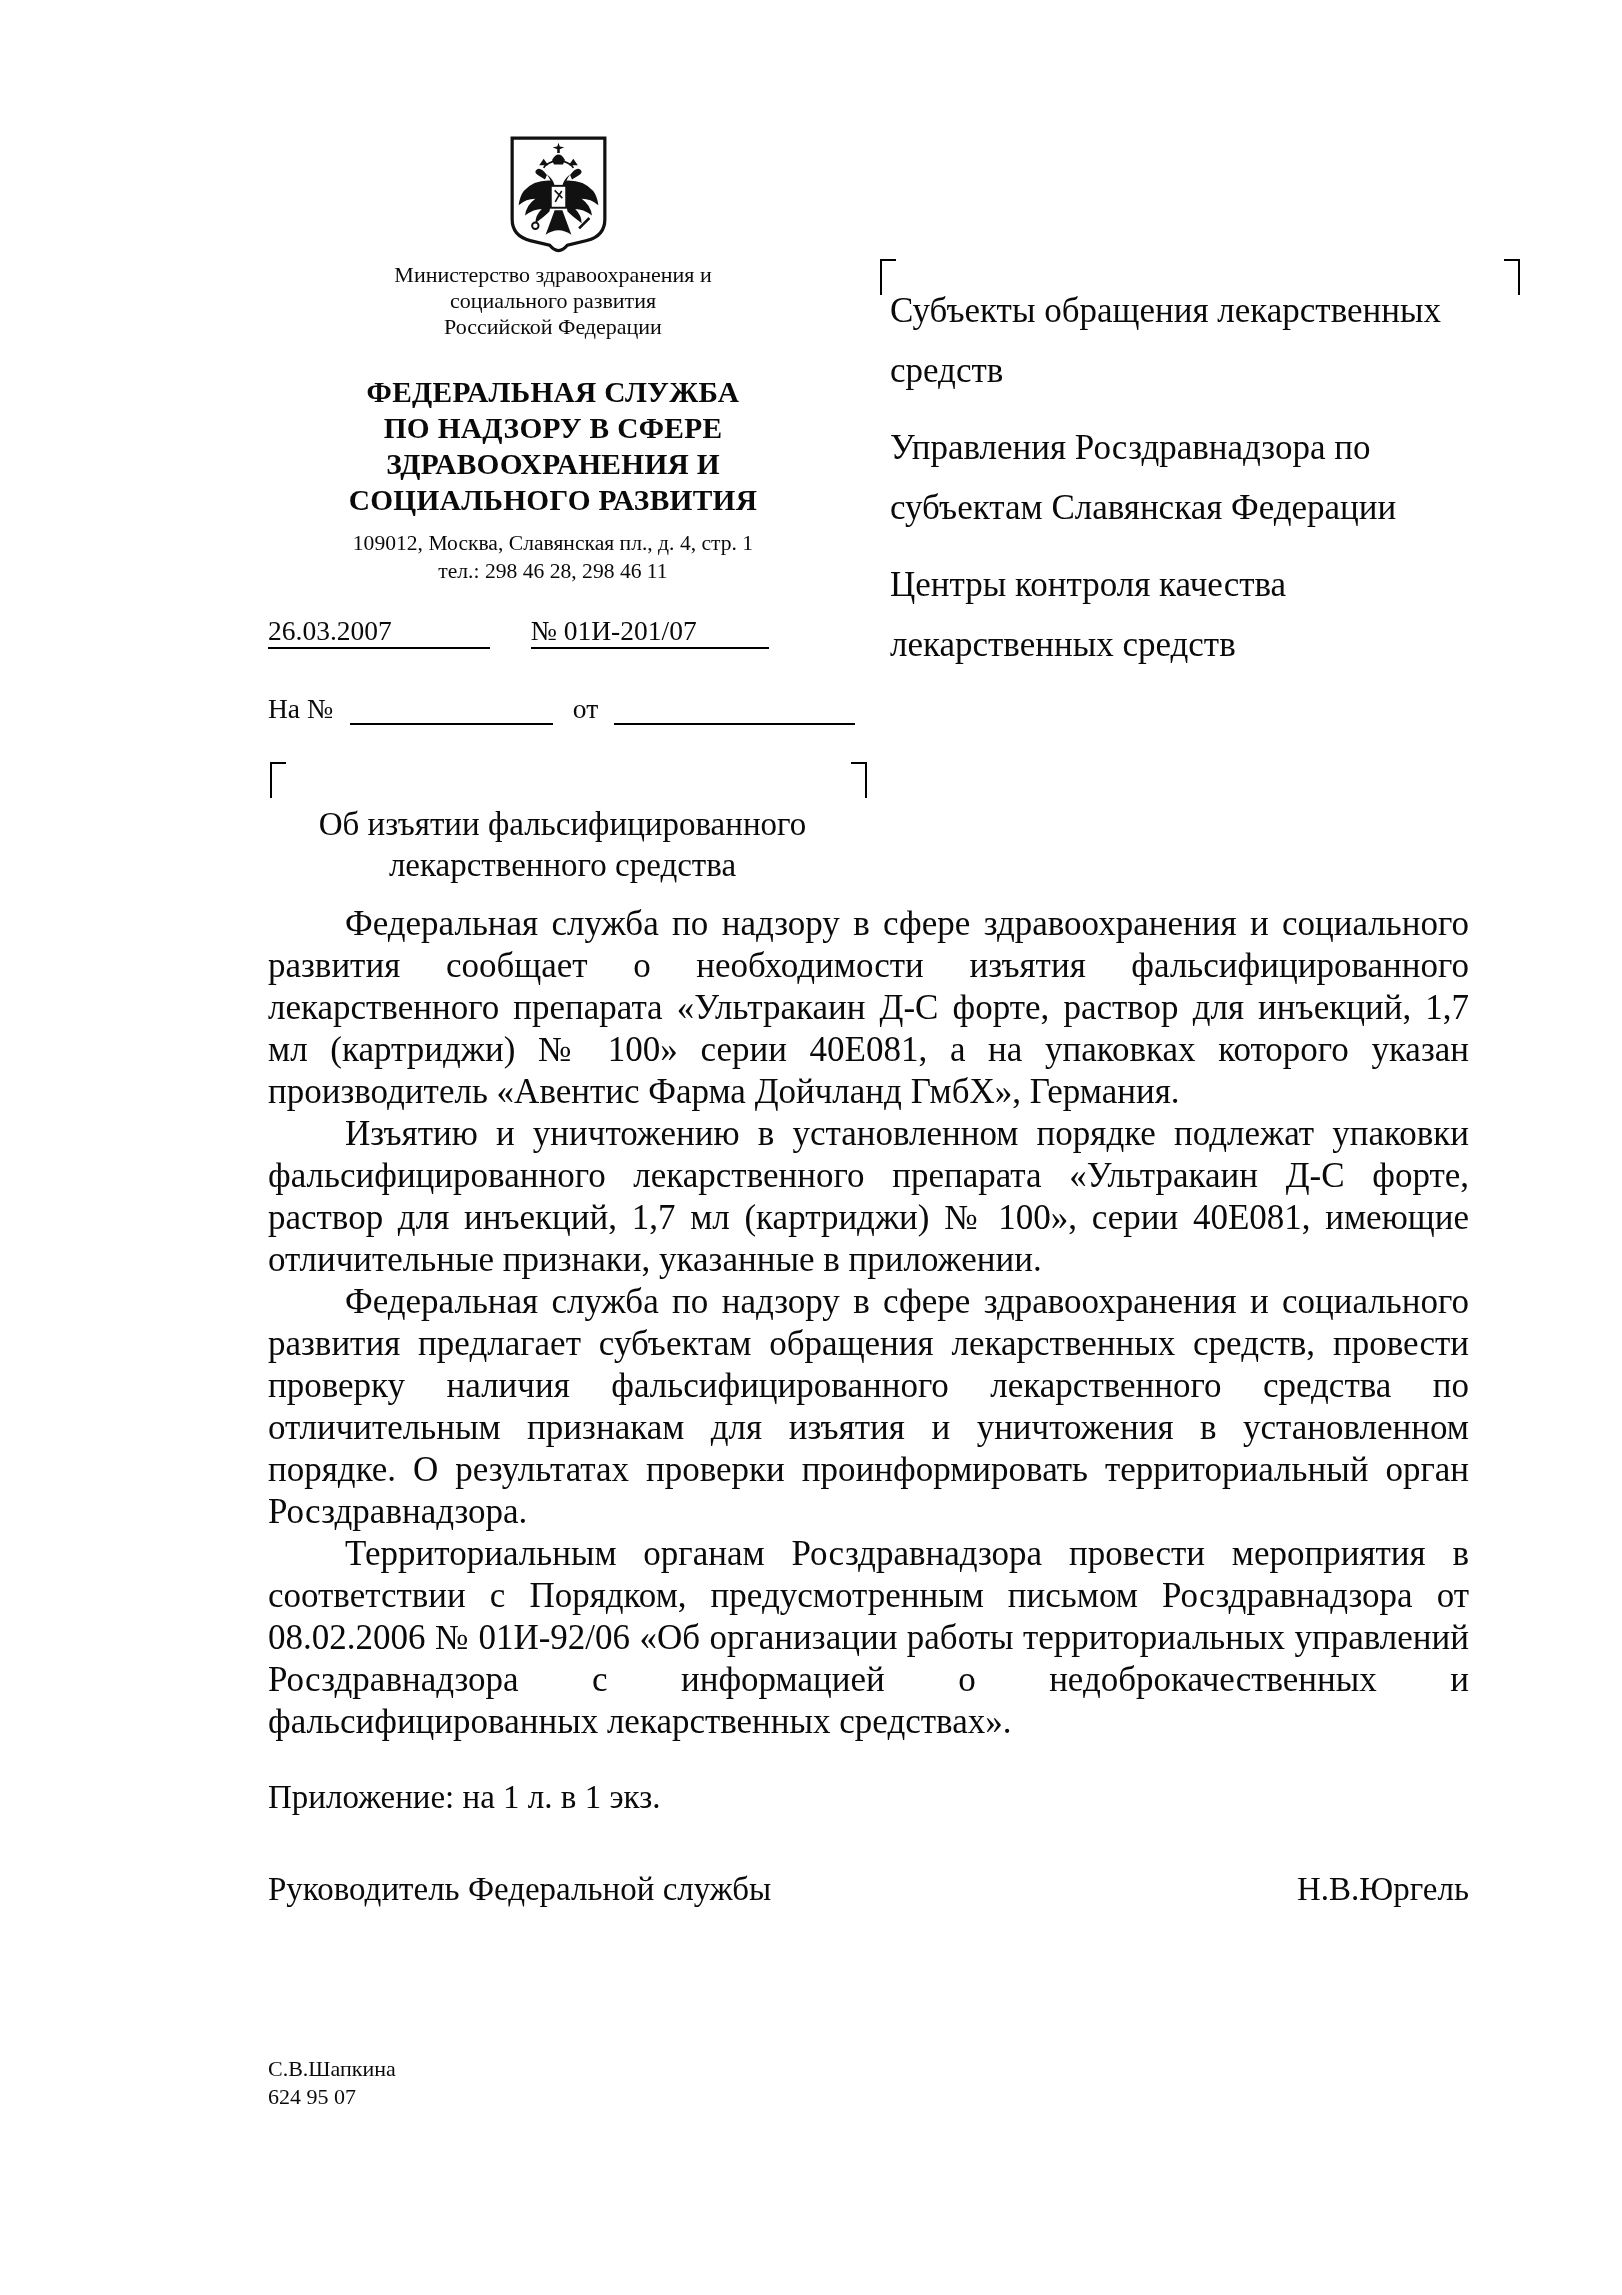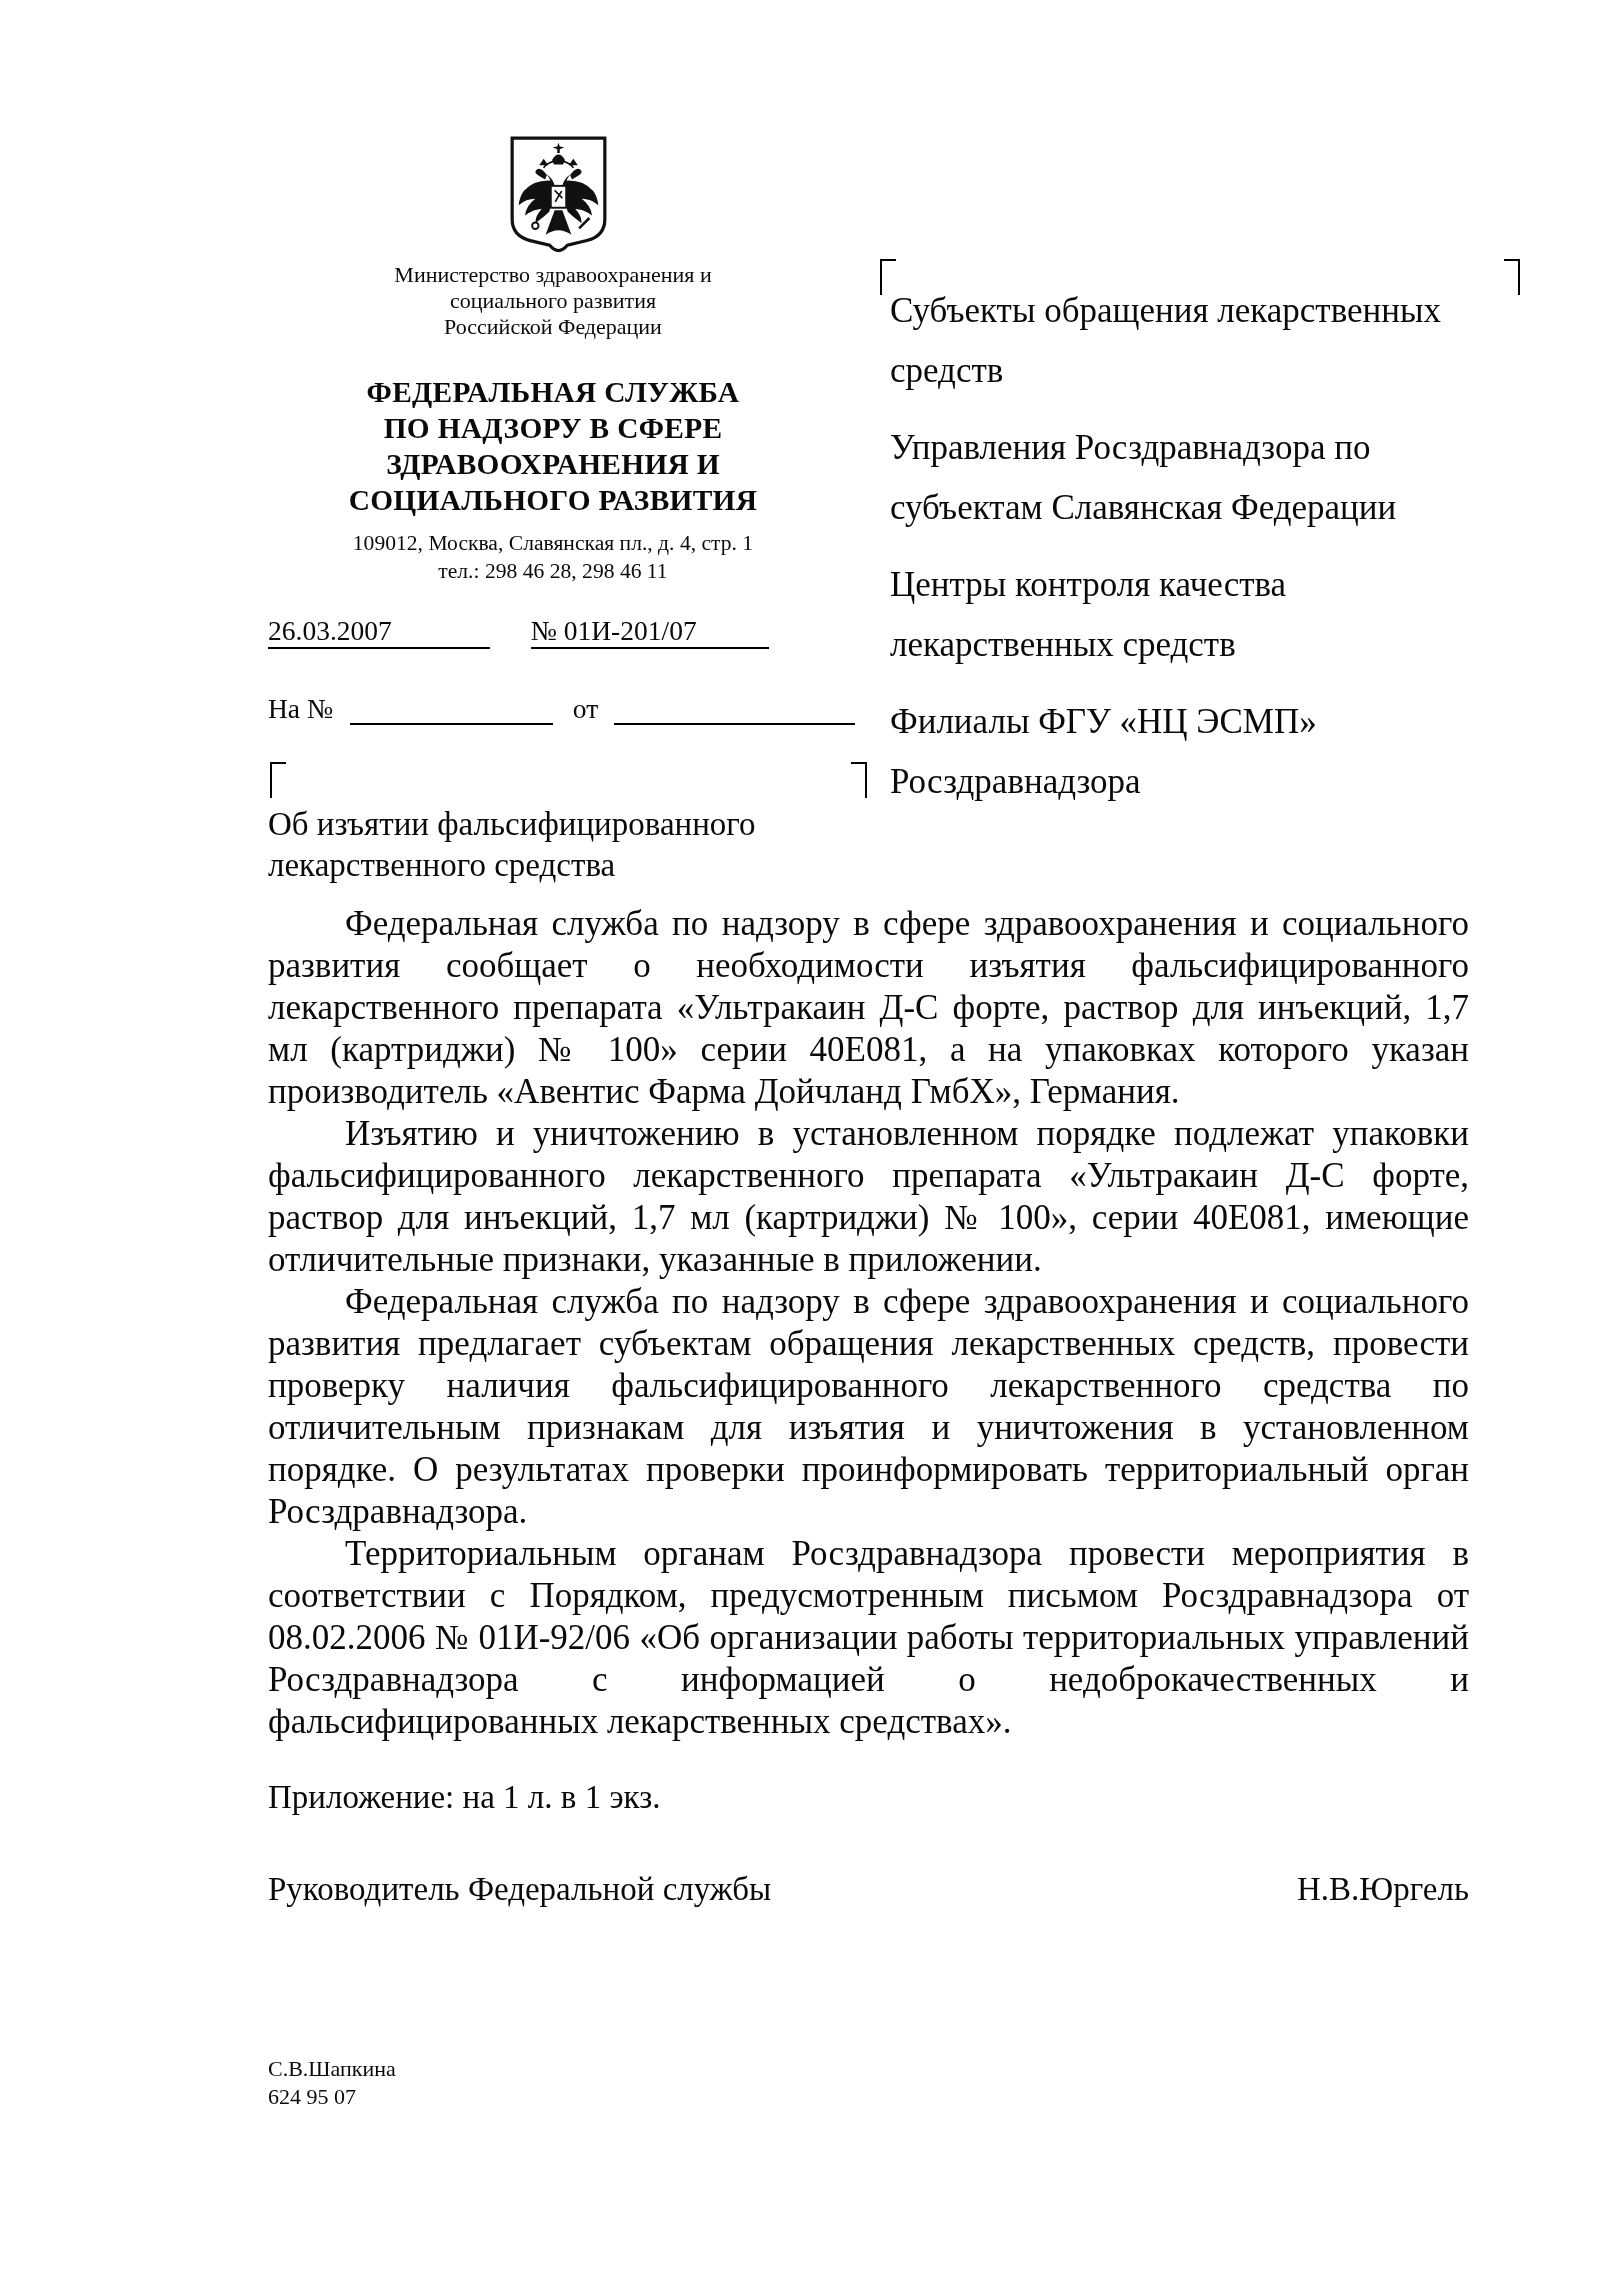--- a/index.html
+++ b/index.html
@@ -39,21 +39,21 @@
   .c-addr-l { left:880px; top:259px; }
   .c-addr-r { left:1504px; top:259px; }
   .c-subj-l { left:270px;  top:762px; }
   .c-subj-r { left:851px; top:762px; }
 
   
   .addressees { position:absolute; left:890px; top:281px; width:615px; font-size:35px; line-height:60px; }
   .addressees p { margin:0 0 17px 0; }
 
   
-  .subject { position:absolute; left:268px; top:804px; width:589px; font-size:33px; line-height:41px; }
+  .subject { position:absolute; left:268px; top:804px; width:589px; font-size:33px; line-height:41px;text-align:center; }
 
   
   .body { position:absolute; left:268px; top:903px; width:1201px;
           font-size:35px; line-height:42px; text-align:justify; }
   .body p { margin:0; text-indent:77px; }
 
   .attachment { position:absolute; left:268px; top:1779px; font-size:33px; }
 
   .signature { position:absolute; left:268px; top:1871px; width:1201px;
                display:flex; justify-content:space-between; font-size:33px; }
@@ -108,21 +108,20 @@
 
   <div class="corner tl c-addr-l"></div>
   <div class="corner tr c-addr-r"></div>
   <div class="corner tl c-subj-l"></div>
   <div class="corner tr c-subj-r"></div>
 
   <div class="addressees">
     <p>Субъекты обращения лекарственных средств</p>
     <p>Управления Росздравнадзора по субъектам Славянская Федерации</p>
     <p>Центры контроля качества лекарственных средств</p>
-    <p>Филиалы ФГУ «НЦ ЭСМП» Росздравнадзора</p>
   </div>
 
   <div class="subject">Об изъятии фальсифицированного лекарственного средства</div>
 
   <div class="body">
     <p>Федеральная служба по надзору в сфере здравоохранения и социального развития сообщает о необходимости изъятия фальсифицированного лекарственного препарата «Ультракаин Д-С форте, раствор для инъекций, 1,7 мл (картриджи) № 100» серии 40Е081, а на упаковках которого указан производитель «Авентис Фарма Дойчланд ГмбХ», Германия.</p>
     <p>Изъятию и уничтожению в установленном порядке подлежат упаковки фальсифицированного лекарственного препарата «Ультракаин Д-С форте, раствор для инъекций, 1,7 мл (картриджи) № 100», серии 40Е081, имеющие отличительные признаки, указанные в приложении.</p>
     <p>Федеральная служба по надзору в сфере здравоохранения и социального развития предлагает субъектам обращения лекарственных средств, провести проверку наличия фальсифицированного лекарственного средства по отличительным признакам для изъятия и уничтожения в установленном порядке. О результатах проверки проинформировать территориальный орган Росздравнадзора.</p>
     <p>Территориальным органам Росздравнадзора провести мероприятия в соответствии с Порядком, предусмотренным письмом Росздравнадзора от 08.02.2006 № 01И-92/06 «Об организации работы территориальных управлений Росздравнадзора с информацией о недоброкачественных и фальсифицированных лекарственных средствах».</p>
   </div>

